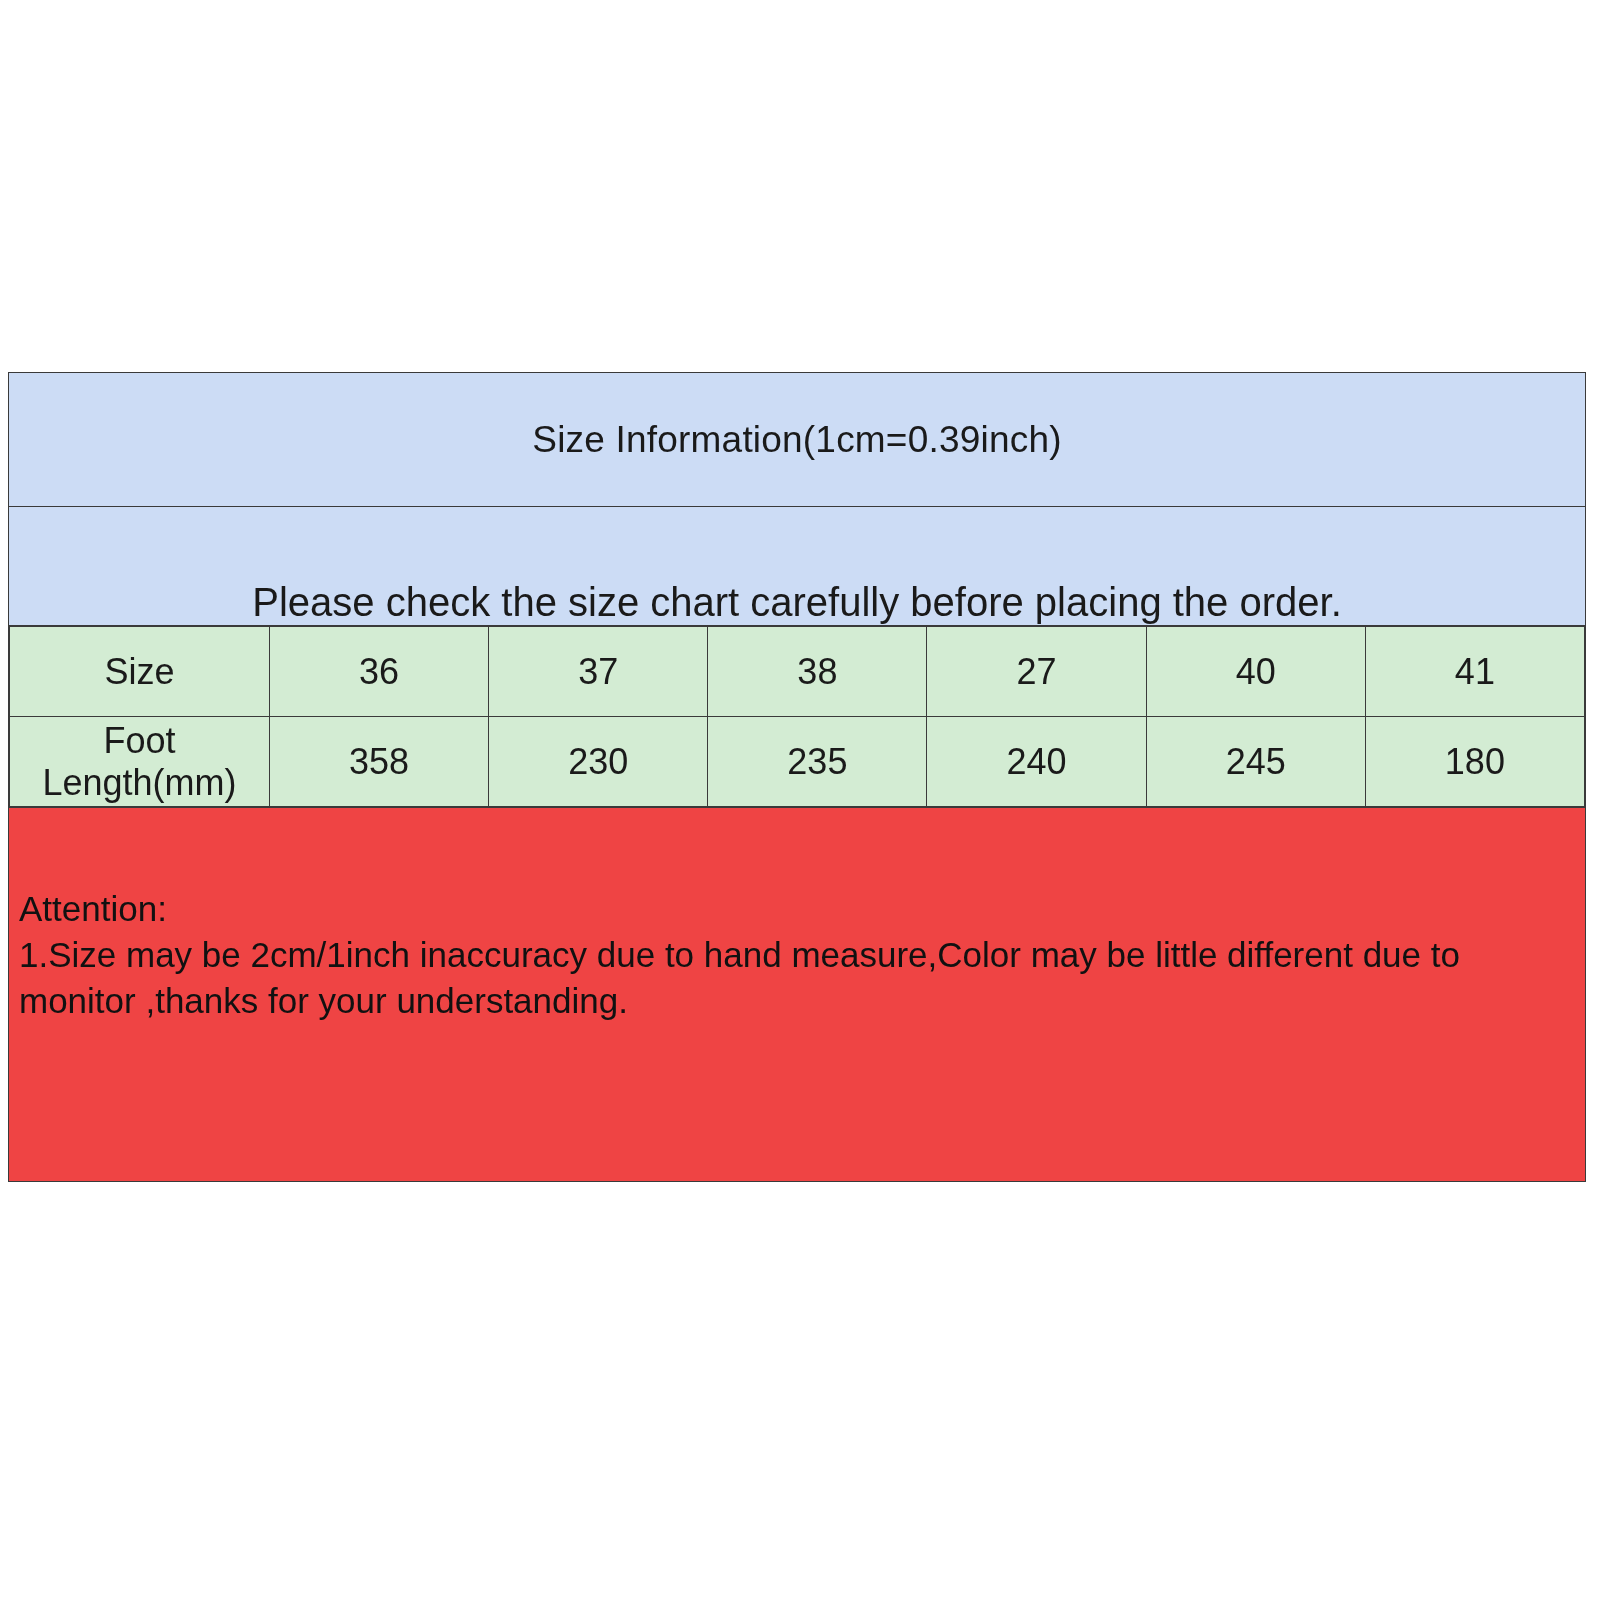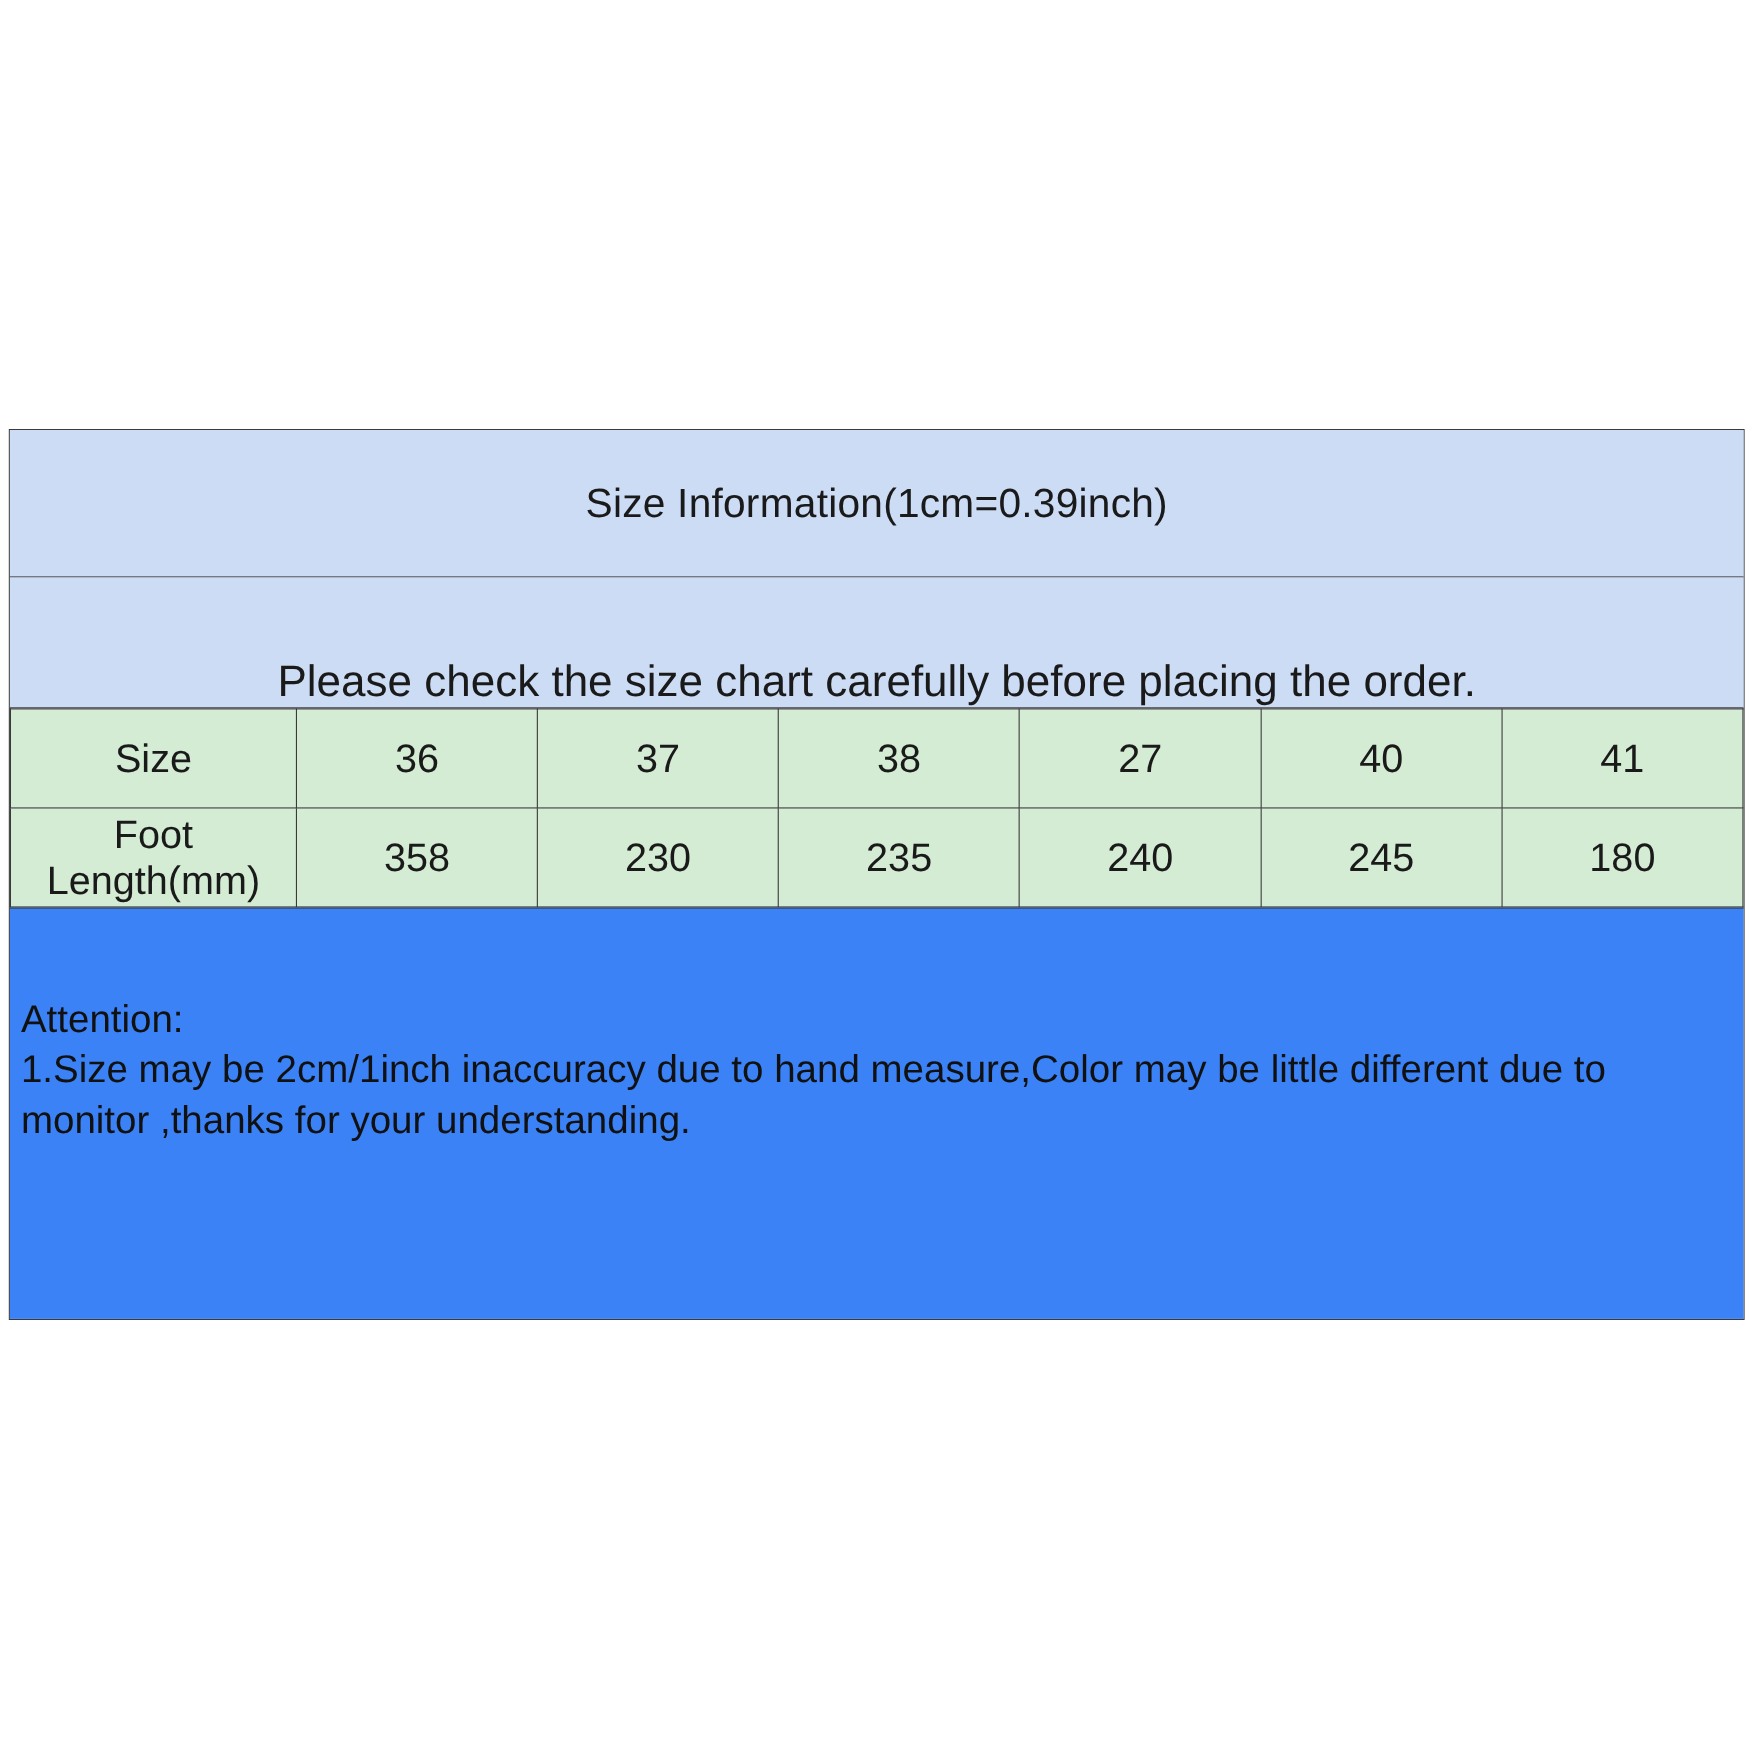--- a/index.html
+++ b/index.html
@@ -16,21 +16,20 @@
   }
 
   .chart-wrap {
     position: absolute;
     left: 8px;
     top: 372px;
     width: 1578px;
     border: 1px solid #3a3a3a;
     box-sizing: border-box;
     background: #ffffff;
-    margin-top: 18px;
   }
 
   .band {
     background: #ccdcf5;
     border-bottom: 1px solid #3a3a3a;
     box-sizing: border-box;
   }
 
   .title-band {
     height: 134px;
@@ -71,21 +70,21 @@
     color: #1a1a1a;
     height: 90px;
     padding: 0 4px;
     box-sizing: border-box;
   }
   table.size-table td.label-cell {
     width: 260px;
   }
 
   .attention-band {
-    background: #3b82f6;
+    background: #ef4444;
     min-height: 374px;
     padding: 78px 10px 18px 10px;
     box-sizing: border-box;
     border-top: 1px solid #3a3a3a;
   }
   .attention-line {
     font-size: 35px;
     color: #111111;
     line-height: 1.32;
     white-space: pre-wrap;

